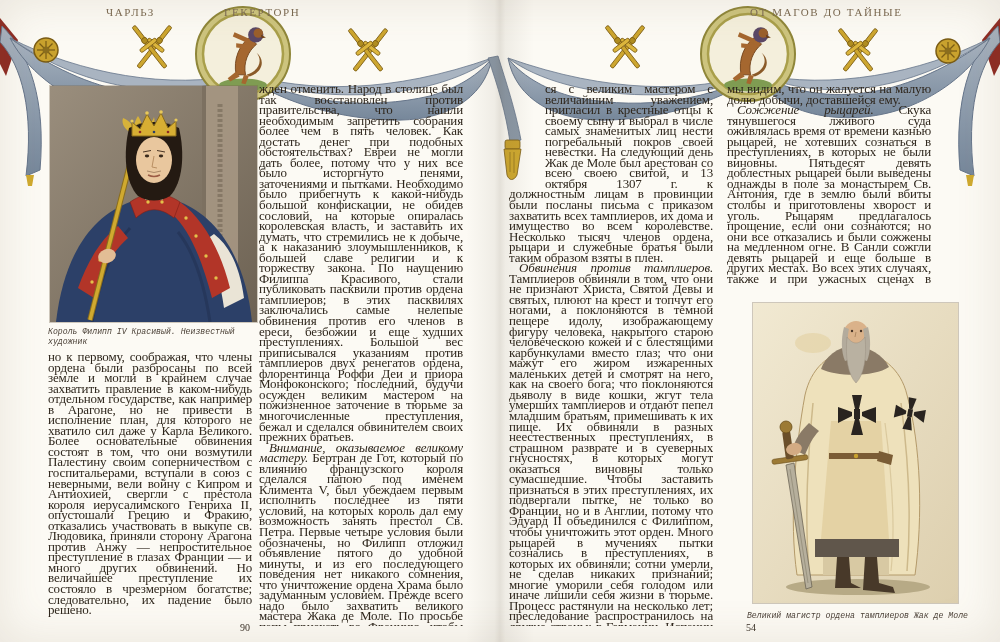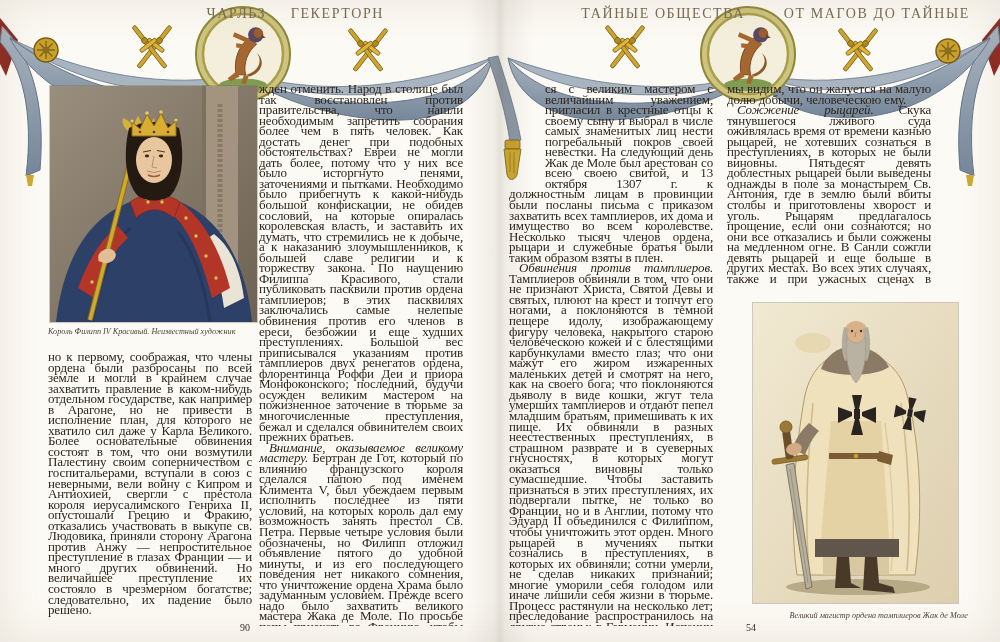--- a/index.html
+++ b/index.html
@@ -2,38 +2,38 @@
 <html><head>
 <meta charset="utf-8">
 <style>
   html,body{margin:0;padding:0;}
   body{font-family:"Liberation Serif","DejaVu Serif",serif;}
   .spread{position:relative;width:1000px;height:642px;background:#fcfaf4;overflow:hidden;}
   .vignette{position:absolute;left:0;top:0;right:0;bottom:0;box-shadow:inset 0 0 46px rgba(120,100,70,.14);pointer-events:none;}
   .gutter{position:absolute;left:466px;top:0;width:68px;height:642px;
     background:linear-gradient(90deg,rgba(90,78,58,0) 0%,rgba(90,78,58,.08) 42%,rgba(90,78,58,.15) 50%,rgba(90,78,58,.08) 58%,rgba(90,78,58,0) 100%);pointer-events:none;}
   .deco{position:absolute;left:0;top:0;}
-  .htitle{position:absolute;top:6px;height:14px;font-size:14px;letter-spacing:1.6px;color:#7b6a52;text-align:right;white-space:nowrap;}
+  .htitle{position:absolute;top:6px;height:14px;font-size:11px;letter-spacing:1.6px;color:#7b6a52;text-align:left;white-space:nowrap;}
   .t1{left:106px;width:160px;}
   .t2{left:224px;width:160px;}
   .t3{left:545px;width:200px;}
   .t4{left:750px;width:220px;}
   .col{position:absolute;width:204px;text-align:justify;font-size:13px;line-height:10.55px;letter-spacing:-0.15px;color:#2e261c;overflow:hidden;font-family:Liberation Serif, serif;}
   #lc1{left:48px;top:352px;height:274px;}
   #lc2{left:259px;top:84px;height:542px;}
   #rc1{left:509px;top:84px;height:542px;}
   #rc2{left:727px;top:84px;height:202px;}
   .para{margin:0;text-indent:10px;}
   .para.cont{text-indent:0;}
   .lead{font-style:italic;}
   .tassel-spacer{float:left;width:36px;height:95px;}
   .figure{position:absolute;box-shadow:0 0 0 1px rgba(120,104,80,.35);}
   .portrait{left:50px;top:86px;width:207px;height:236px;}
   .illustration{left:753px;top:303px;width:205px;height:300px;}
-  .caption{position:absolute;font-style:italic;font-size:8.2px;color:#4c4238;line-height:10px;}
+  .caption{position:absolute;font-style:italic;font-size:8.2px;color:#4c4238;line-height:10px;font-family:Liberation Mono, monospace;}
   .caption-left{left:48px;top:327px;width:210px;text-align:left;}
   .caption-right{left:740px;top:611px;width:228px;text-align:right;}
   .pagenum{position:absolute;top:622px;width:40px;text-align:center;font-size:10px;color:#3a3128;}
   .pn-left{left:225px;}
   .pn-right{left:731px;}
 </style>
 </head>
 <body>
 
 <div class="spread">
@@ -119,21 +119,20 @@
     </g>
 
     <g>
       <use href="#medallion" transform="translate(243,54)"></use>
       <use href="#medallion" transform="translate(748,54)"></use>
     </g>
   </svg>
 
   <div class="htitle t1">ЧАРЛЬЗ</div>
   <div class="htitle t2">ГЕКЕРТОРН</div>
-  <div class="htitle t3">ТАЙНЫЕ ОБЩЕСТВА</div>
   <div class="htitle t4">ОТ МАГОВ ДО ТАЙНЫЕ</div>
 
   <div class="figure portrait">
     <svg width="207" height="236" viewBox="0 0 207 236">
       <defs>
         <linearGradient id="pBg" x1="0" y1="0" x2="1" y2="1">
           <stop offset="0" stop-color="#9a8e7d"></stop>
             <stop offset="1" stop-color="#6d6253"></stop>
         </linearGradient>
       </defs>
@@ -195,21 +194,21 @@
     <p class="para cont"><em class="lead"></em><span>жден отменить. Народ в столице был так восстановлен против правительства, что нашли необходимым запретить собрания более чем в пять человек. Как достать денег при подобных обстоятельствах? Евреи не могли дать более, потому что у них все было исторгнуто пенями, заточениями и пытками. Необходимо было прибегнуть к какой-нибудь большой конфискации, не обидев сословий, на которые опиралась королевская власть, и заставить их думать, что стремились не к добыче, а к наказанию злоумышленников, к большей славе религии и к торжеству закона. По наущению Филиппа Красивого, стали публиковать пасквили против ордена тамплиеров; в этих пасквилях заключались самые нелепые обвинения против его членов в ереси, безбожии и еще худших преступлениях. Большой вес приписывался указаниям против тамплиеров двух ренегатов ордена, флорентинца Роффи Деи и приора Монфоконского; последний, будучи осужден великим мастером на пожизненное заточение в тюрьме за многочисленные преступления, бежал и сделался обвинителем своих прежних братьев.</span></p>
     <p class="para"><em class="lead">Внимание, оказываемое великому мастеру.</em><span> Бертран де Гот, который по влиянию французского короля сделался папою под именем Климента V, был убеждаем первым исполнить последнее из пяти условий, на которых король дал ему возможность занять престол Св. Петра. Первые четыре условия были обозначены, но Филипп отложил объявление пятого до удобной минуты, и из его последующего поведения нет никакого сомнения, что уничтожение ордена Храма было задуманным условием. Прежде всего надо было захватить великого мастера Жака де Моле. По просьбе папы приехать во Францию, чтобы посоветоваться о мерах, какие следует принять для завоевания Святой Земли, он оставил Кипр и в 1307 г. приехал в Париж в сопровождении шестидесяти рыцарей и привез с собою 150 000 флоринов золотом и столько серебра, что оно было навьючено на двенадцати лошадях, и он сложил его в Тампле в Париже. Чтобы обмануть его, король, план которого еще не созрел, обращал-</span></p>
   </div>
 
   <div class="col" id="rc1">
     <div class="tassel-spacer"></div>
     <p class="para cont"><em class="lead"></em><span>ся с великим мастером с величайшим уважением, пригласил в крестные отцы к своему сыну и выбрал в числе самых знаменитых лиц нести погребальный покров своей невестки. На следующий день Жак де Моле был арестован со всею своею свитой, и 13 октября 1307 г. к должностным лицам в провинции были посланы письма с приказом захватить всех тамплиеров, их дома и имущество во всем королевстве. Несколько тысяч членов ордена, рыцари и служебные братья были таким образом взяты в плен.</span></p>
     <p class="para"><em class="lead">Обвинения против тамплиеров.</em><span> Тамплиеров обвиняли в том, что они не признают Христа, Святой Девы и святых, плюют на крест и топчут его ногами, а поклоняются в темной пещере идолу, изображающему фигуру человека, накрытого старою человеческою кожей и с блестящими карбункулами вместо глаз; что они мажут его жиром изжаренных маленьких детей и смотрят на него, как на своего бога; что поклоняются дьяволу в виде кошки, жгут тела умерших тамплиеров и отдают пепел младшим братьям, примешивать к их пище. Их обвиняли в разных неестественных преступлениях, в страшном разврате и в суеверных гнусностях, в которых могут оказаться виновны только сумасшедшие. Чтобы заставить признаться в этих преступлениях, их подвергали пытке, не только во Франции, но и в Англии, потому что Эдуард II объединился с Филиппом, чтобы уничтожить этот орден. Много рыцарей в мучениях пытки сознались в преступлениях, в которых их обвиняли; сотни умерли, не сделав никаких признаний; многие уморили себя голодом или иначе лишили себя жизни в тюрьме. Процесс растянули на несколько лет; преследование распространилось на другие страны; в Германии, Испании и на острове Кипр орден был оправдан; в Италии, Англии и Франции, однако, судьба его была решена, хотя одно время была надежда на спасение, потому что папа, видя, что Филипп и Эдуард захватили все деньги и все имущество тамплиеров и, по-видимому, намеревались не дать ему доли в добыче, принял сторону ордена. Но когда оба короля сделали ему уступку, он опять стал поддерживать их; хотя в конце</span></p>
   </div>
   <div class="col" id="rc2">
-    <p class="para cont"><em class="lead"></em><span>мы видим, что он жалуется на малую долю добычи, человеческою ему.</span></p>
+    <p class="para cont"><em class="lead"></em><span>мы видим, что он жалуется на малую долю добычи, доставшейся ему.</span></p>
     <p class="para"><em class="lead">Сожжение рыцарей.</em><span> Скука тянувшегося лживого суда оживлялась время от времени казнью рыцарей, не хотевших сознаться в преступлениях, в которых не были виновны. Пятьдесят девять доблестных рыцарей были выведены однажды в поле за монастырем Св. Антония, где в землю были вбиты столбы и приготовлены хворост и уголь. Рыцарям предлагалось прощение, если они сознаются; но они все отказались и были сожжены на медленном огне. В Санли сожгли девять рыцарей и еще больше в других местах. Во всех этих случаях, также и при ужасных сценах в комнате пытки, доминиканцы были мнимыми свидетелями.</span></p>
   </div>
 
   <div class="figure illustration">
     <svg width="205" height="300" viewBox="0 0 205 300">
       <defs>
         <linearGradient id="mBg" x1="0" y1="0" x2="1" y2="1">
           <stop offset="0" stop-color="#f1e9d2"></stop>
             <stop offset="1" stop-color="#ddcfae"></stop>
         </linearGradient>

